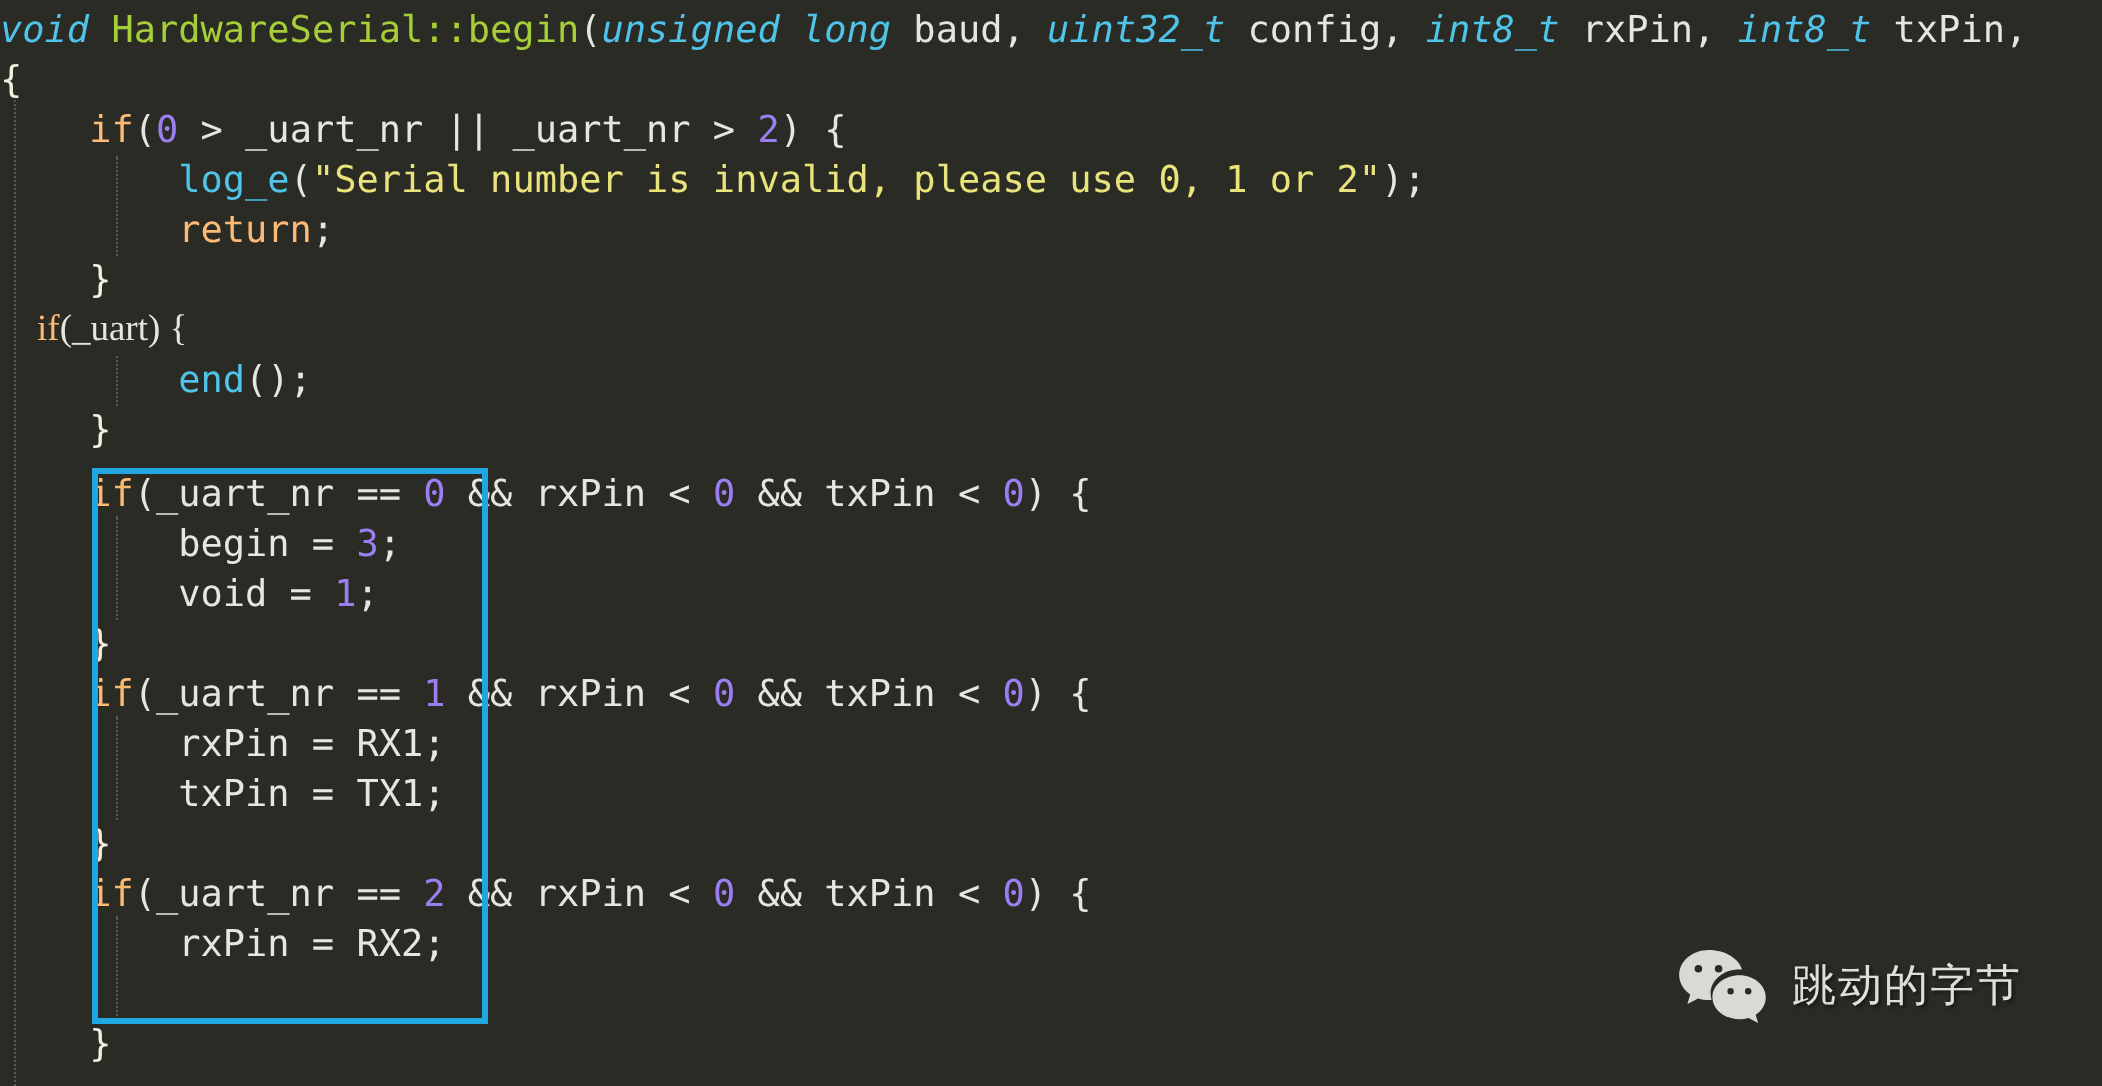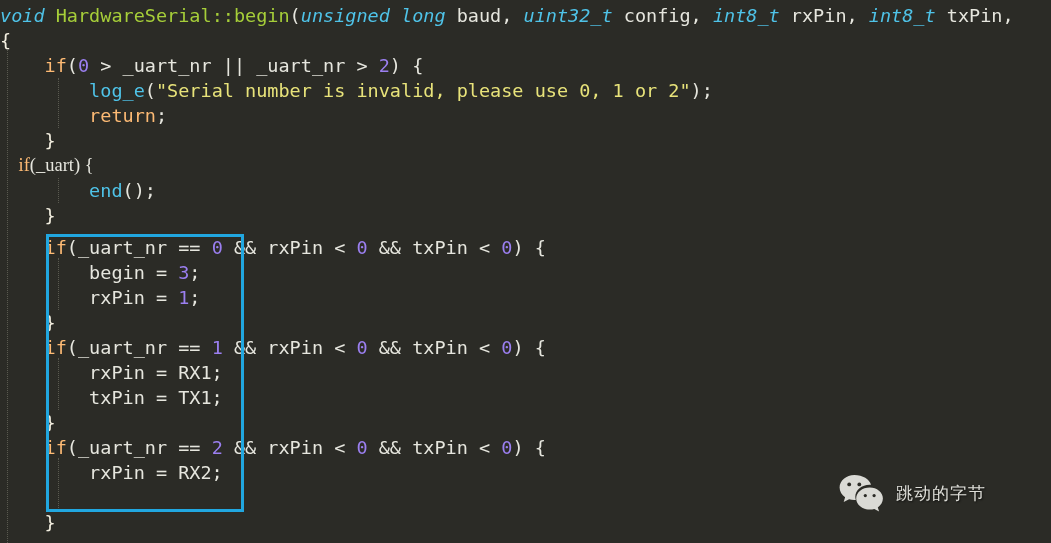--- a/index.html
+++ b/index.html
@@ -68,21 +68,21 @@
   
   #watermark {
     position: absolute;
     display: flex;
     align-items: center;
     gap: 10px;
     opacity: .92;
   }
   #watermark .wm-text {
     font-family: "DejaVu Sans", "Liberation Sans", sans-serif;
-    font-size: 17px;
+    font-size: 22px;
     color: #efefe9;
     letter-spacing: 1px;
     text-shadow: 1px 1px 2px rgba(0,0,0,.7);
   }
   .wechat-logo { display:block; }
 </style>
 </head>
 <body>
 
 <div id="screen" style="background: rgb(43, 43, 38);">
@@ -99,21 +99,21 @@
       <div class="line" style="top: 28px;"><span class="seg t-brace">{</span></div>
       <div class="line" style="top: 53px;"><span class="seg t-plain">    </span><span class="seg t-kw">if</span><span class="seg t-plain">(</span><span class="seg t-num">0</span><span class="seg t-plain"> &gt; _uart_nr || _uart_nr &gt; </span><span class="seg t-num">2</span><span class="seg t-plain">) {</span></div>
       <div class="line" style="top: 78px;"><span class="seg t-plain">        </span><span class="seg t-call">log_e</span><span class="seg t-plain">(</span><span class="seg t-str">"Serial number is invalid, please use 0, 1 or 2"</span><span class="seg t-plain">);</span></div>
       <div class="line" style="top: 103px;"><span class="seg t-plain">        </span><span class="seg t-kw">return</span><span class="seg t-plain">;</span></div>
       <div class="line" style="top: 128px;"><span class="seg t-plain">    </span><span class="seg t-brace">}</span></div>
       <div class="line" style="top: 153px; font-family: Liberation Serif, serif;"><span class="seg t-plain">    </span><span class="seg t-kw">if</span><span class="seg t-plain">(_uart) {</span></div>
       <div class="line" style="top: 178px;"><span class="seg t-plain">        </span><span class="seg t-call">end</span><span class="seg t-plain">();</span></div>
       <div class="line" style="top: 203px;"><span class="seg t-plain">    </span><span class="seg t-brace">}</span></div>
       <div class="line" style="top: 235px;"><span class="seg t-plain">    </span><span class="seg t-kw">if</span><span class="seg t-plain">(_uart_nr == </span><span class="seg t-num">0</span><span class="seg t-plain"> &amp;&amp; rxPin &lt; </span><span class="seg t-num">0</span><span class="seg t-plain"> &amp;&amp; txPin &lt; </span><span class="seg t-num">0</span><span class="seg t-plain">) {</span></div>
       <div class="line" style="top: 260px;"><span class="seg t-plain">        begin = </span><span class="seg t-num">3</span><span class="seg t-plain">;</span></div>
-      <div class="line" style="top: 285px;"><span class="seg t-plain">        rxPin = </span><span class="seg t-num">1</span><span class="seg t-plain">;</span></div>
+      <div class="line" style="top: 285px;"><span class="seg t-plain">        void = </span><span class="seg t-num">1</span><span class="seg t-plain">;</span></div>
       <div class="line" style="top: 310px;"><span class="seg t-plain">    </span><span class="seg t-brace">}</span></div>
       <div class="line" style="top: 335px;"><span class="seg t-plain">    </span><span class="seg t-kw">if</span><span class="seg t-plain">(_uart_nr == </span><span class="seg t-num">1</span><span class="seg t-plain"> &amp;&amp; rxPin &lt; </span><span class="seg t-num">0</span><span class="seg t-plain"> &amp;&amp; txPin &lt; </span><span class="seg t-num">0</span><span class="seg t-plain">) {</span></div>
       <div class="line" style="top: 360px; text-align: right;"><span class="seg t-plain">        rxPin = RX1;</span></div>
       <div class="line" style="top: 385px;"><span class="seg t-plain">        txPin = TX1;</span></div>
       <div class="line" style="top: 410px;"><span class="seg t-plain">    </span><span class="seg t-brace">}</span></div>
       <div class="line" style="top: 435px;"><span class="seg t-plain">    </span><span class="seg t-kw">if</span><span class="seg t-plain">(_uart_nr == </span><span class="seg t-num">2</span><span class="seg t-plain"> &amp;&amp; rxPin &lt; </span><span class="seg t-num">0</span><span class="seg t-plain"> &amp;&amp; txPin &lt; </span><span class="seg t-num">0</span><span class="seg t-plain">) {</span></div>
       <div class="line" style="top: 460px;"><span class="seg t-plain">        rxPin = RX2;</span></div>
       <div class="line" style="top: 510px;"><span class="seg t-plain">    </span><span class="seg t-brace">}</span></div>
     </div>
 

